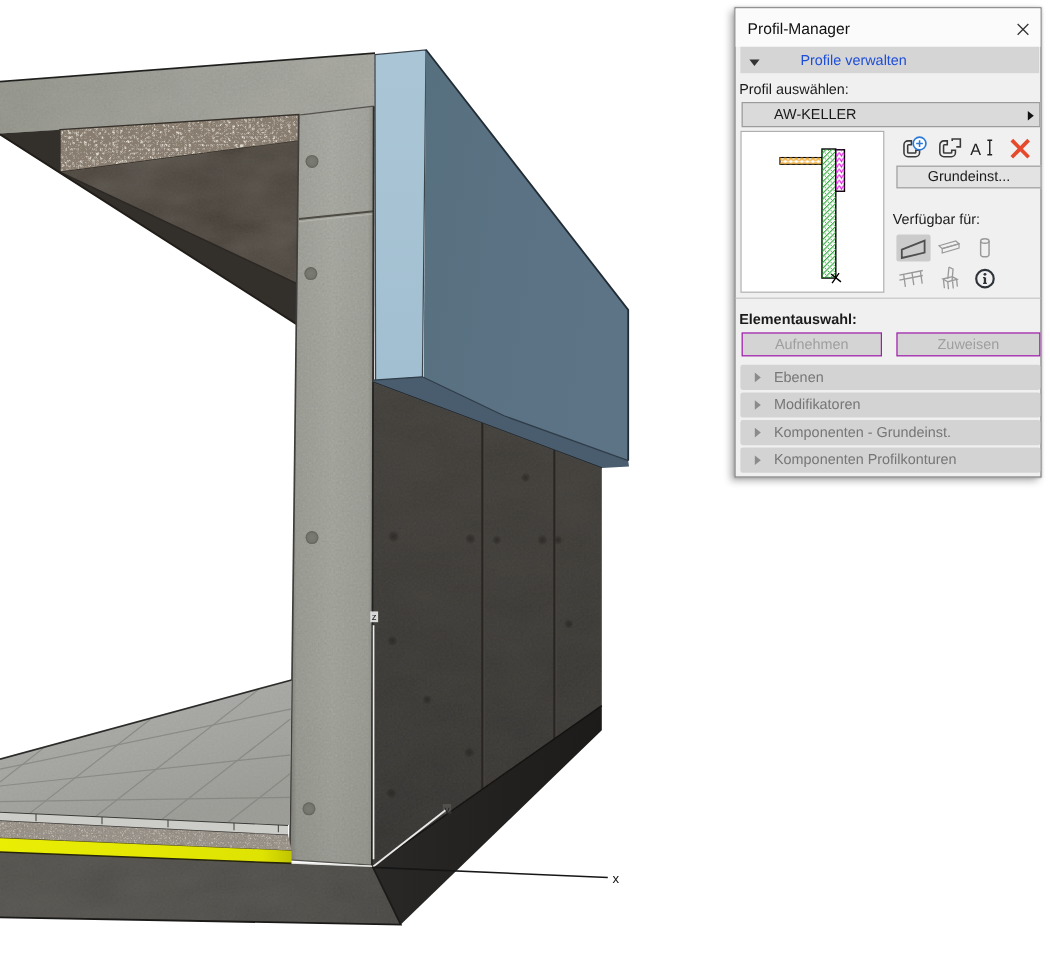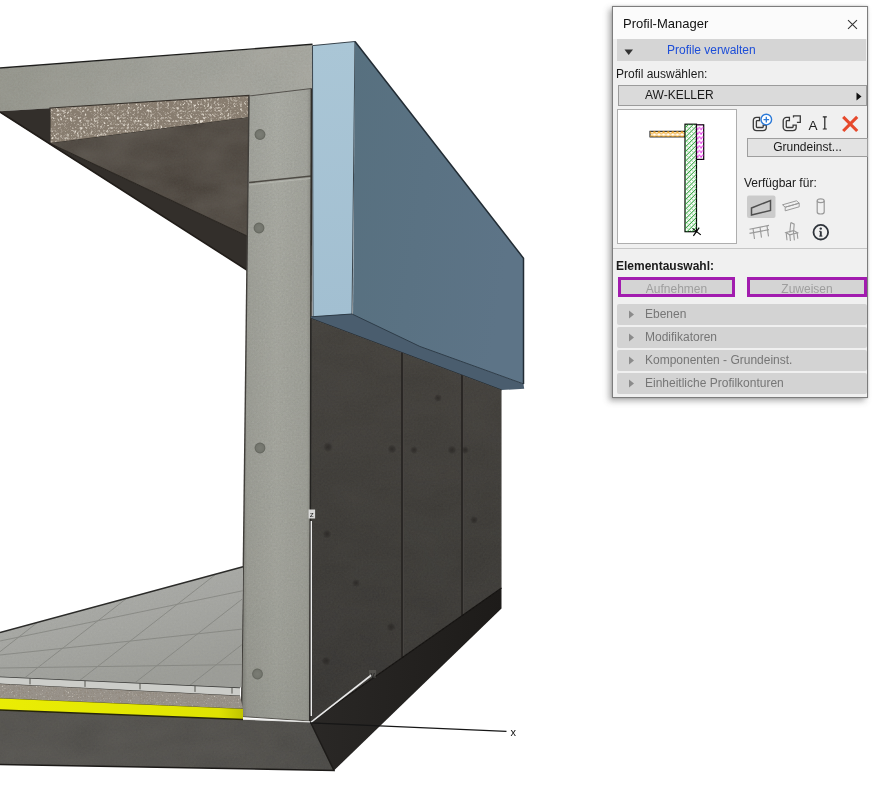--- a/index.html
+++ b/index.html
@@ -19,21 +19,21 @@
   #hdrbar{left:4px;top:32px;width:249px;height:22px;background:#d5d5d5;}
   #hdrbar span{position:absolute;left:28px;top:4px;color:#1d4ed8;margin-left:22px;}
   #lblprofil{left:3px;top:60px;}
   #dropdown{left:5px;top:78px;width:249px;height:21px;background:#dadada;border:1px solid #9b9b9b;}
   #dropdown span{position:absolute;left:26px;top:2px;}
   #preview{left:4px;top:102px;width:120px;height:135px;background:#ffffff;border:1px solid #aeaeae;}
   #btnbearb{left:134px;top:131px;width:121px;height:19px;background:#e3e3e3;border:1px solid #9e9e9e;text-align:center;line-height:17px;}
   #lblverf{left:131px;top:169px;}
   #sep1{left:0px;top:241px;width:254px;height:1px;background:#c6c6c6;}
   #lblelem{left:3px;top:252px;font-weight:bold;}
-  .gbtn{height:20px;background:#d4d4d4;border:3px solid #a21caf;color:#9e9e9e;text-align:center;line-height:18px;}
+  .gbtn{height:20px;background:#d4d4d4;border:1px solid #a21caf;color:#9e9e9e;text-align:center;line-height:18px;}
   #btnauf{left:5px;top:270px;width:117px;}
   #btnzuw{left:134px;top:270px;width:120px;}
   .bar{left:4px;width:250px;height:21px;background:#d3d3d3;border-radius:2px;color:#767676;}
   .bar span{position:absolute;left:28px;top:3px;}
   .bar svg{position:absolute;left:11px;top:6px;}
   #bar1{top:297px;padding-left:19px;} #bar2{top:320px;} #bar3{top:343px;} #bar4{top:366px;}
   #palsvg{position:absolute;left:0;top:0;width:254px;height:390px;pointer-events:none;}
 </style>
 </head>
 <body>
@@ -318,21 +318,21 @@
   <div class="abs bar" id="bar3">
       <svg width="7" height="9">
         <path d="M1,0.5 L6,4.5 L1,8.5 Z" fill="#8b8b8b"></path>
       </svg>
       <span>Komponenten - Grundeinst.</span>
     </div>
   <div class="abs bar" id="bar4">
       <svg width="7" height="9">
         <path d="M1,0.5 L6,4.5 L1,8.5 Z" fill="#8b8b8b"></path>
       </svg>
-      <span>Einheitliche Profilkonturen</span>
+      <span>Komponenten Profilkonturen</span>
     </div>
   <svg id="palsvg" viewBox="0 0 254 390" xmlns="http://www.w3.org/2000/svg">
 <defs>
   <pattern id="ph_g" width="3.4" height="3.4" patternUnits="userSpaceOnUse" patternTransform="rotate(-45)">
     <line x1="0" y1="0.5" x2="3.4" y2="0.5" stroke="#1fa02b" stroke-width="0.85"></line>
     <circle cx="1.7" cy="2.2" r="0.5" fill="#1fa02b"></circle>
   </pattern>
   <pattern id="ph_m" width="3.6" height="4.6" patternUnits="userSpaceOnUse">
     <path d="M0.2,0.4 L1.8,3.4 L3.4,0.4" fill="none" stroke="#e31ae3" stroke-width="0.9"></path>
   </pattern>

